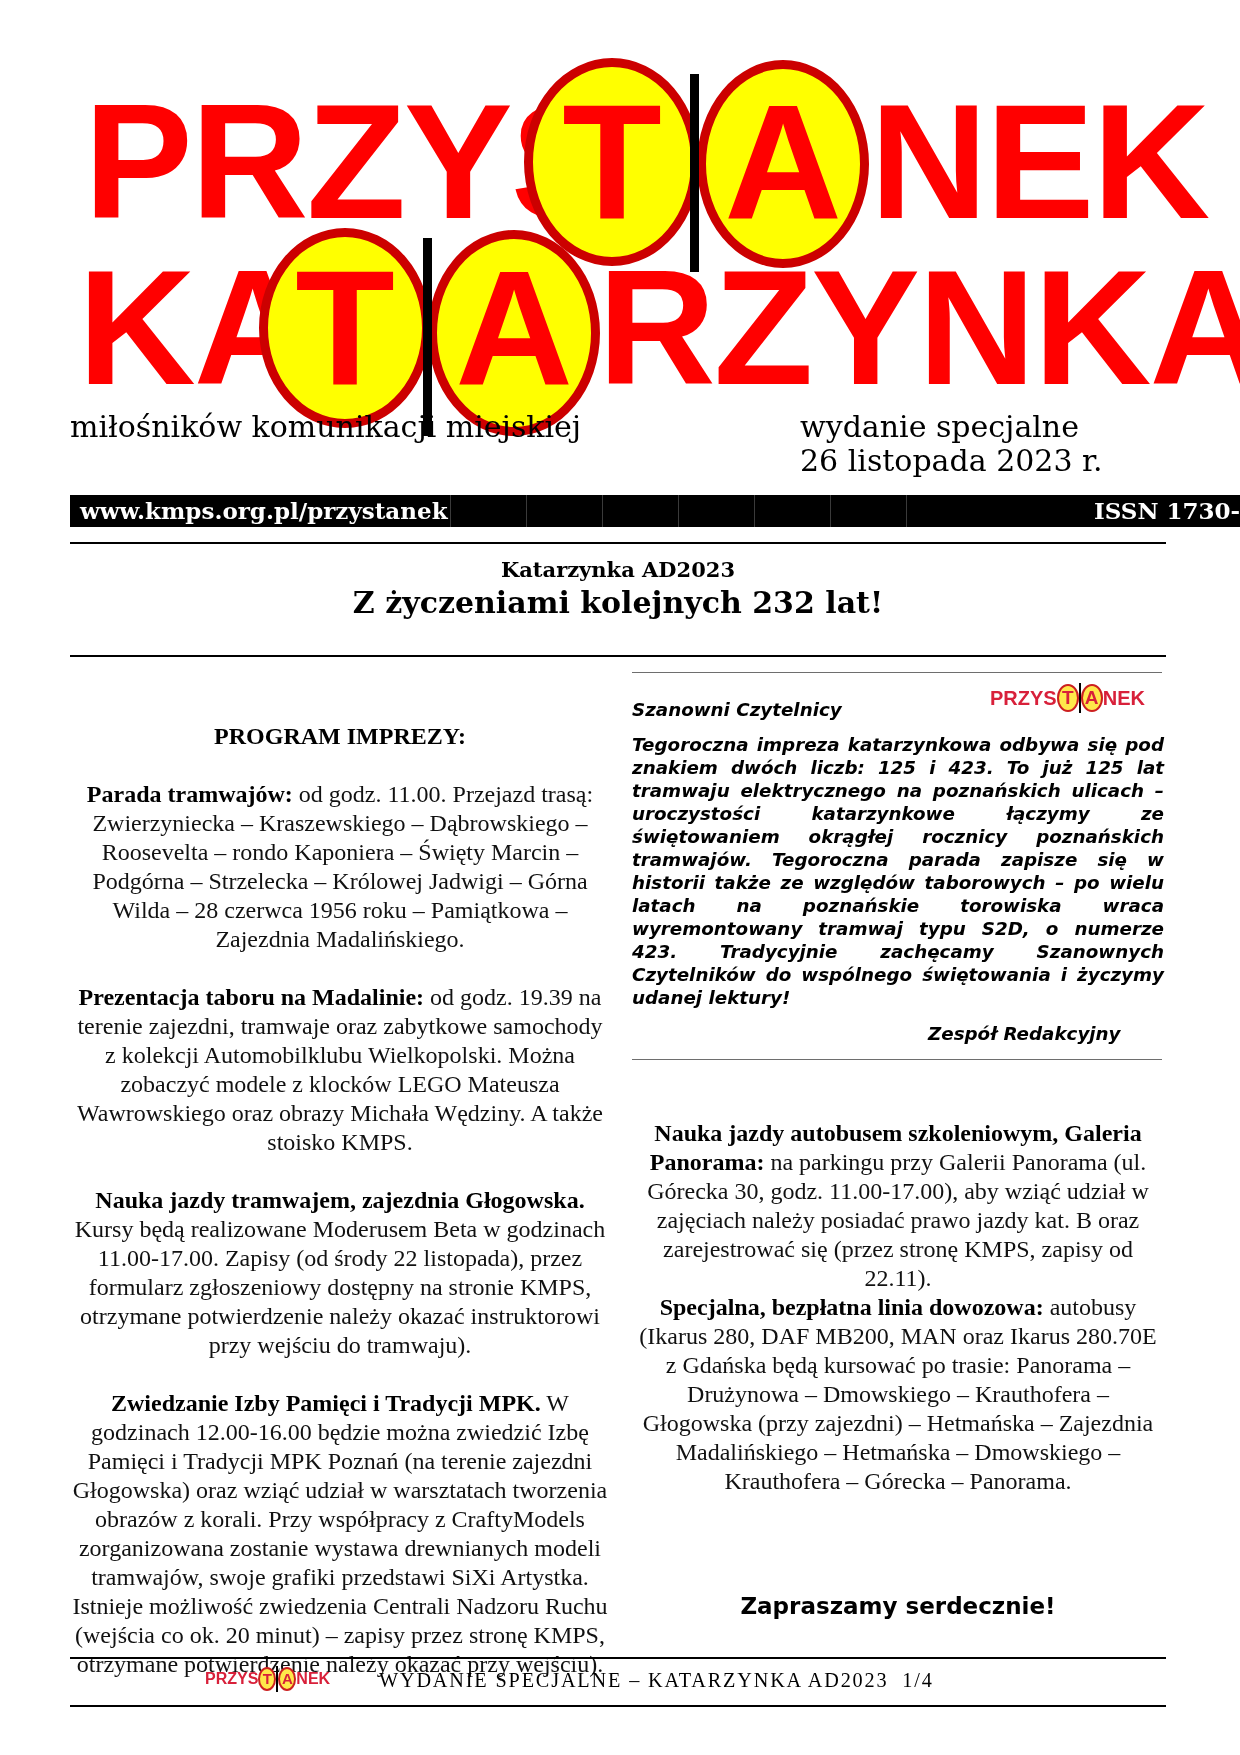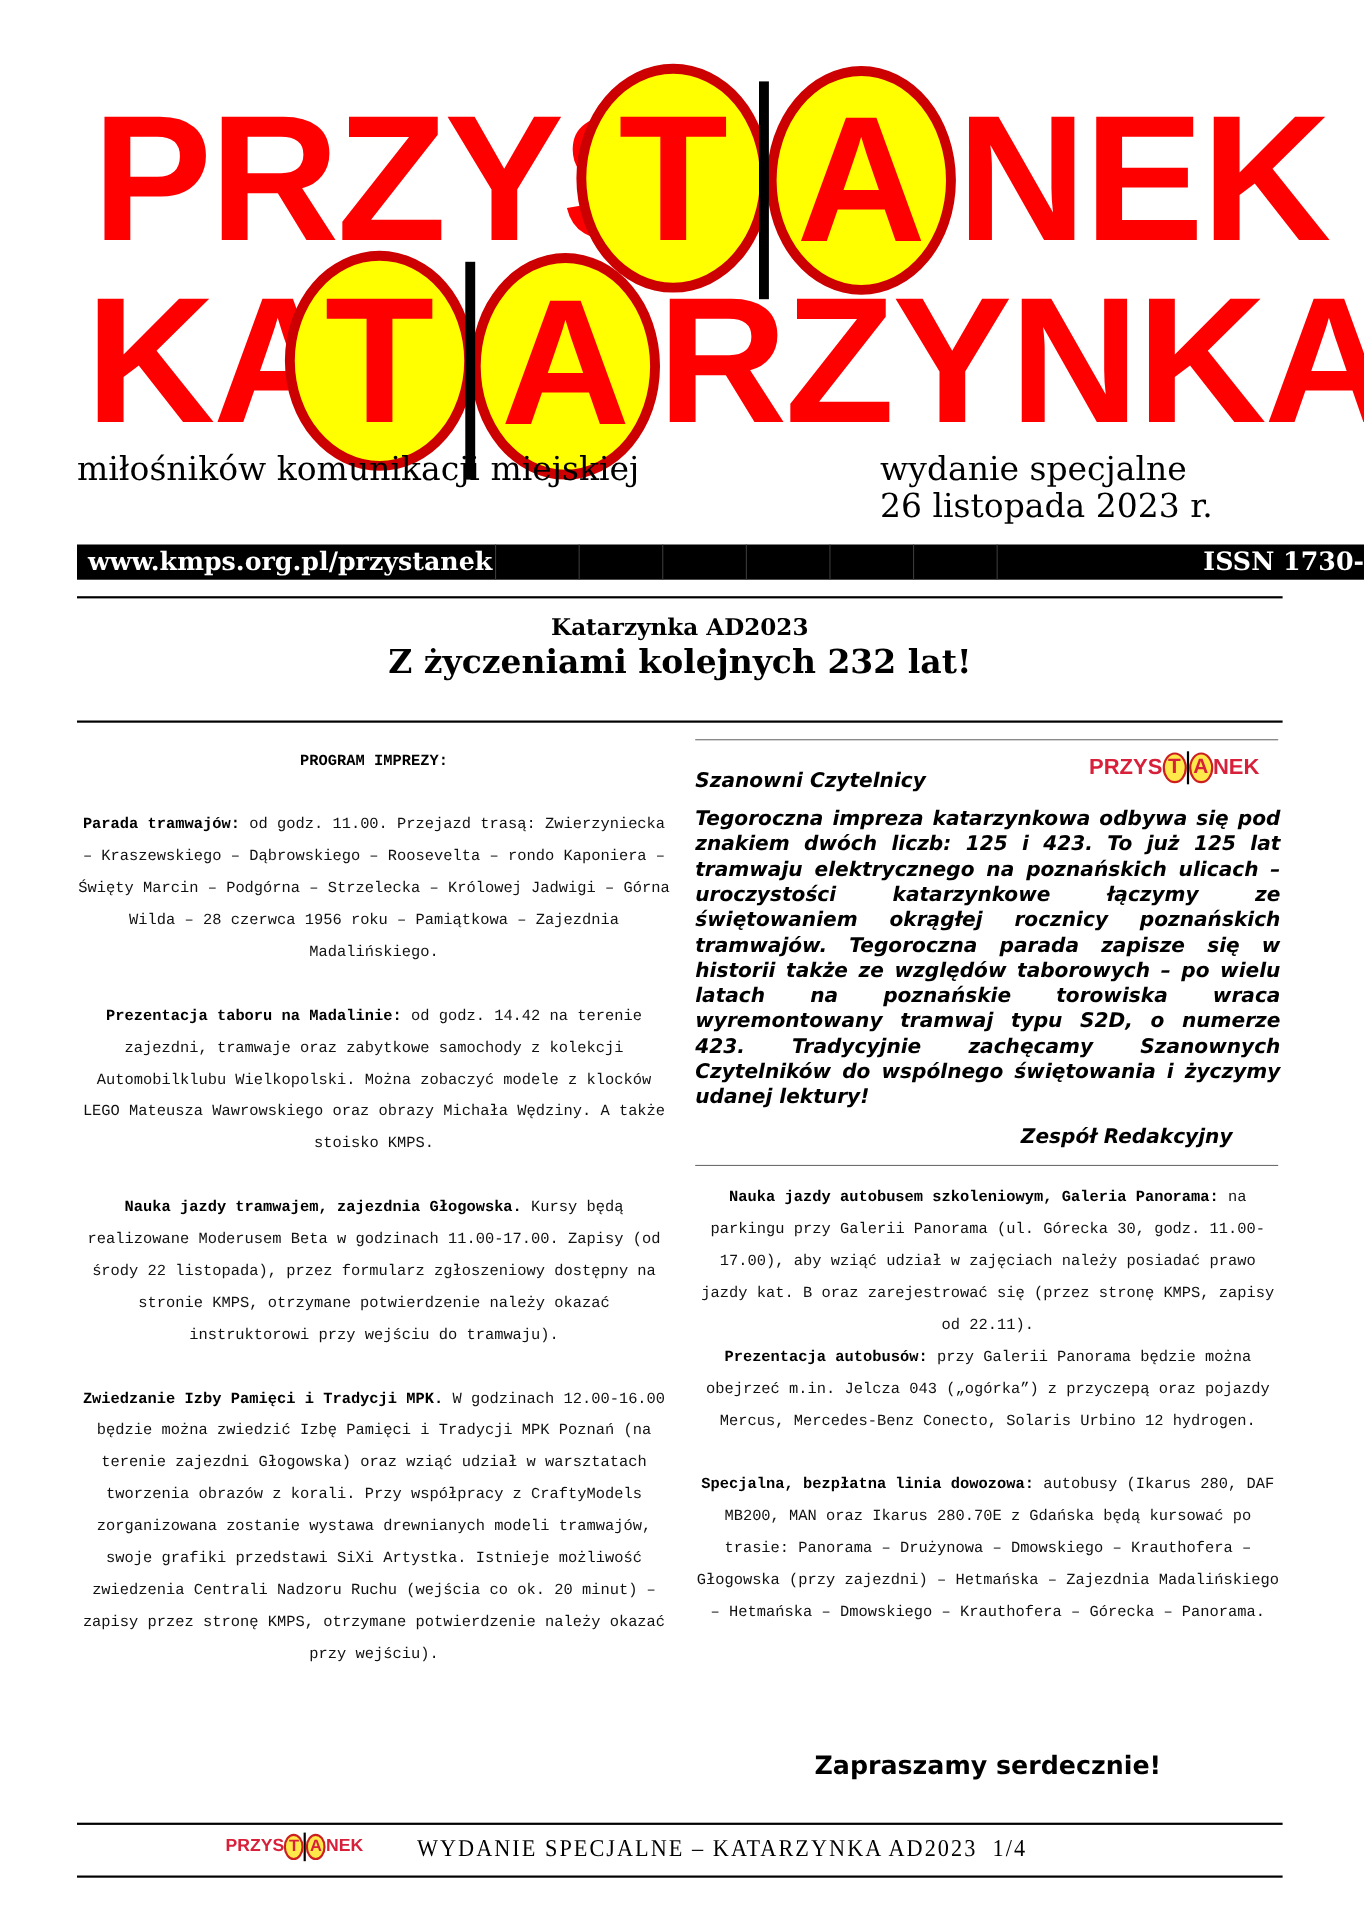--- a/index.html
+++ b/index.html
@@ -15,21 +15,21 @@
   .blackbar { position: absolute; left: 70px; top: 495px; width: 1236px; height: 32px; background: #000; }
   .blackbar .cell { position: absolute; top: 0; height: 32px; border-left: 1px solid #3a3a3a; }
   .url { position: absolute; left: 10px; top: 2px; font-family: "DejaVu Serif", serif; font-weight: bold; font-size: 23px; line-height: 28px; color: #fff; }
   .issn { position: absolute; right: 2px; top: 2px; font-family: "DejaVu Serif", serif; font-weight: bold; font-size: 23px; line-height: 28px; color: #fff; }
 
   .rule { position: absolute; background: #000; }
   .rule-gray { position: absolute; background: #6e6e6e; }
 
   .kicker { position: absolute; left: 70px; width: 1096px; text-align: center; font-family: "DejaVu Serif", serif; font-weight: bold; }
 
-  .col { position: absolute; font-family: Liberation Mono, monospace; font-size: 14px; line-height: 29px; text-align: center; color: #111; }
+  .col { position: absolute; font-family: Liberation Serif, serif; font-size: 24px; line-height: 29px; text-align: center; color: #111; margin-top: 44px; }
   .col p { margin: 0 0 29px 0; }
   .col b { font-weight: bold; color: #000; }
 
   .editorial { position: absolute; font-family: "DejaVu Sans", sans-serif; font-weight: bold; font-style: italic; font-size: 18.3px; line-height: 23px; text-align: justify; text-align-last: left; color: #000; }
 
   .mini-logo { position: absolute; display: flex; align-items: center; font-family: "Liberation Sans", sans-serif; font-weight: bold; color: #d8203a; white-space: nowrap; }
   .mini-logo .mc { display: inline-block; border-radius: 50%; background: #ffe84a; border: 2px solid #cc2020; text-align: center; box-sizing: border-box; color: #d8203a; position: relative; }
   .mini-logo .mbar { display: inline-block; background: #000; }
 
   .footer-title { position: absolute; font-family: "Liberation Serif", serif; font-size: 22px; letter-spacing: 2px; line-height: 26px; white-space: nowrap; transform: scaleX(0.92); transform-origin: left center; }
@@ -86,21 +86,21 @@
 <div class="rule" style="left:70px; top:542px; width:1096px; height:2px;"></div>
 
 <div class="kicker" style="top:557px; font-size:21px; line-height:26px;">Katarzynka AD2023</div>
 <div class="kicker" style="top:585px; font-size:30px; line-height:36px;">Z życzeniami kolejnych 232 lat!</div>
 
 <div class="rule" style="left:70px; top:655px; width:1096px; height:2px;"></div>
 
 <div class="col" style="left:70px; top:678px; width:540px;">
   <p style="font-weight:bold; color:#000;"><span>PROGRAM IMPREZY:</span></p>
   <p><b>Parada tramwajów:</b><span> od godz. 11.00. Przejazd trasą: Zwierzyniecka – Kraszewskiego – Dąbrowskiego – Roosevelta – rondo Kaponiera – Święty Marcin – Podgórna – Strzelecka – Królowej Jadwigi – Górna Wilda – 28 czerwca 1956 roku – Pamiątkowa – Zajezdnia Madalińskiego.</span></p>
-  <p><b>Prezentacja taboru na Madalinie:</b><span> od godz. 14.42 na terenie zajezdni, tramwaje oraz zabytkowe samochody z kolekcji Automobilklubu Wielkopolski. Można zobaczyć modele z klocków LEGO Mateusza Wawrowskiego oraz obrazy Michała Wędziny. A także stoisko KMPS.</span></p>
+  <p><b>Prezentacja taboru na Madalinie:</b><span> od godz. 19.39 na terenie zajezdni, tramwaje oraz zabytkowe samochody z kolekcji Automobilklubu Wielkopolski. Można zobaczyć modele z klocków LEGO Mateusza Wawrowskiego oraz obrazy Michała Wędziny. A także stoisko KMPS.</span></p>
   <p><b>Nauka jazdy tramwajem, zajezdnia Głogowska.</b><span> Kursy będą realizowane Moderusem Beta w godzinach 11.00-17.00. Zapisy (od środy 22 listopada), przez formularz zgłoszeniowy dostępny na stronie KMPS, otrzymane potwierdzenie należy okazać instruktorowi przy wejściu do tramwaju).</span></p>
   <p><b>Zwiedzanie Izby Pamięci i Tradycji MPK.</b><span> W godzinach 12.00-16.00 będzie można zwiedzić Izbę Pamięci i Tradycji MPK Poznań (na terenie zajezdni Głogowska) oraz wziąć udział w warsztatach tworzenia obrazów z korali. Przy współpracy z CraftyModels zorganizowana zostanie wystawa drewnianych modeli tramwajów, swoje grafiki przedstawi SiXi Artystka. Istnieje możliwość zwiedzenia Centrali Nadzoru Ruchu (wejścia co ok. 20 minut) – zapisy przez stronę KMPS, otrzymane potwierdzenie należy okazać przy wejściu).</span></p>
 </div>
 
 <div class="rule-gray" style="left:632px; top:672px; width:530px; height:1px;"></div>
 
 <div class="abs" style="left:632px; top:698px; font-family:'DejaVu Sans', sans-serif; font-weight:bold; font-style:italic; font-size:18.3px; line-height:24px;">Szanowni Czytelnicy</div>
 
 <div class="mini-logo" style="left:990px; top:683px; font-size:20px; height:30px;">
   <span>PRZYS</span>
@@ -111,21 +111,20 @@
 </div>
 
 <div class="editorial" style="left:632px; top:733px; width:532px;">Tegoroczna impreza katarzynkowa odbywa się pod znakiem dwóch liczb: 125 i 423. To już 125 lat tramwaju elektrycznego na poznańskich ulicach – uroczystości katarzynkowe łączymy ze świętowaniem okrągłej rocznicy poznańskich tramwajów. Tegoroczna parada zapisze się w historii także ze względów taborowych – po wielu latach na poznańskie torowiska wraca wyremontowany tramwaj typu S2D, o numerze 423. Tradycyjnie zachęcamy Szanownych Czytelników do wspólnego świętowania i życzymy udanej lektury!</div>
 
 <div class="abs" style="left:928px; top:1022px; font-family:'DejaVu Sans', sans-serif; font-weight:bold; font-style:italic; font-size:18.3px; line-height:24px;">Zespół Redakcyjny</div>
 
 <div class="rule-gray" style="left:632px; top:1059px; width:530px; height:1px;"></div>
 
 <div class="col" style="left:632px; top:1075px; width:532px;">
   <p style="margin-bottom:0;"><b>Nauka jazdy autobusem szkoleniowym, Galeria Panorama:</b><span> na parkingu przy Galerii Panorama (ul. Górecka 30, godz. 11.00-17.00), aby wziąć udział w zajęciach należy posiadać prawo jazdy kat. B oraz zarejestrować się (przez stronę KMPS, zapisy od 22.11).</span></p>
-  <p><b>Prezentacja autobusów:</b><span> przy Galerii Panorama będzie można obejrzeć m.in. Jelcza 043 („ogórka”) z przyczepą oraz pojazdy Mercus, Mercedes-Benz Conecto, Solaris Urbino 12 hydrogen.</span></p>
   <p><b>Specjalna, bezpłatna linia dowozowa:</b><span> autobusy (Ikarus 280, DAF MB200, MAN oraz Ikarus 280.70E z Gdańska będą kursować po trasie: Panorama – Drużynowa – Dmowskiego – Krauthofera – Głogowska (przy zajezdni) – Hetmańska – Zajezdnia Madalińskiego – Hetmańska – Dmowskiego – Krauthofera – Górecka – Panorama.</span></p>
 </div>
 
 <div class="abs" style="left:632px; top:1592px; width:532px; text-align:center; font-family:'DejaVu Sans', sans-serif; font-weight:bold; font-size:23px; line-height:28px;">Zapraszamy serdecznie!</div>
 
 <div class="rule" style="left:70px; top:1657px; width:1096px; height:2px;"></div>
 
 <div class="mini-logo" style="left:205px; top:1666px; font-size:16px; height:26px; color:#d8203a;">
   <span>PRZYS</span>
   <span class="mc" style="width:18px; height:24px; line-height:20px; font-size:15px;">T</span>

